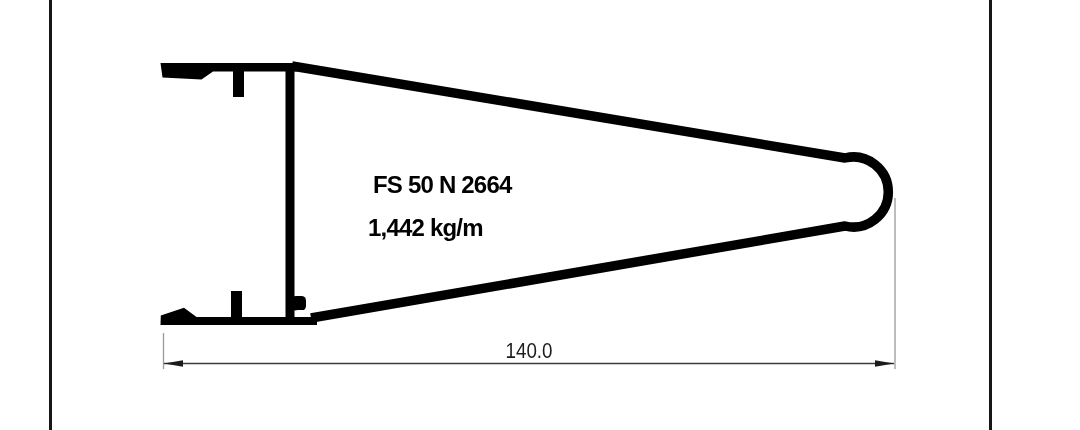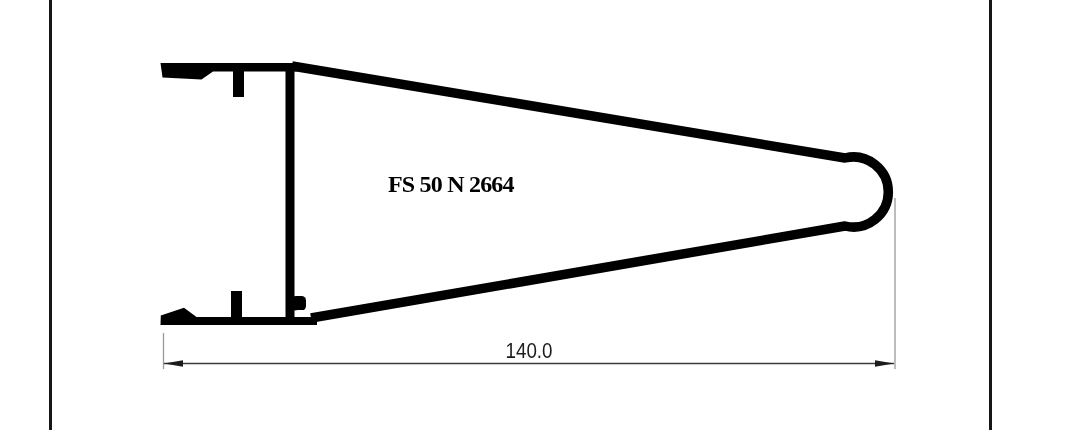--- a/index.html
+++ b/index.html
@@ -13,21 +13,21 @@
   .page-border {
     position: absolute; top: 0; bottom: 0; width: 3px; background: #161616;
   }
   .page-border.left  { left: 49px; }
   .page-border.right { left: 989px; }
   svg.drawing { position: absolute; left: 0; top: 0; }
   .label {
     position: absolute; font-weight: bold; font-size: 24px;
     letter-spacing: -0.8px; color: #000000; white-space: nowrap; line-height: 1.15;
   }
-  .label.name   { left: 388px; top: 171px; font-family: Liberation Serif, serif; }
+  .label.name   { left: 373px; top: 171px; }
   .label.weight { left: 368px; top: 214px; }
   .dim-text {
     font-family: "Liberation Sans", sans-serif; font-size: 22px; fill: #1c1c1c;
   }
 </style>
 </head>
 <body>
 
 <div class="canvas">
 
@@ -59,14 +59,15 @@
       <line x1="163.5" y1="333" x2="163.5" y2="369" stroke="#9a9a9a" stroke-width="1.3"></line>
       <line x1="895" y1="198" x2="895" y2="369" stroke="#9a9a9a" stroke-width="1.3"></line>
       <line x1="164" y1="363.5" x2="894" y2="363.5" stroke="#3c3c3c" stroke-width="1.3"></line>
       <polygon points="164,363.5 183,360.2 183,366.8" fill="#1c1c1c"></polygon>
       <polygon points="894,363.5 875,360.2 875,366.8" fill="#1c1c1c"></polygon>
       <text class="dim-text" x="529" y="358" text-anchor="middle" textLength="47" lengthAdjust="spacingAndGlyphs">140.0</text>
     </g>
   </svg>
 
   <div class="label name">FS 50 N 2664</div>
+  <div class="label weight">1,442 kg/m</div>
 
 </div>
 
 </body></html>

